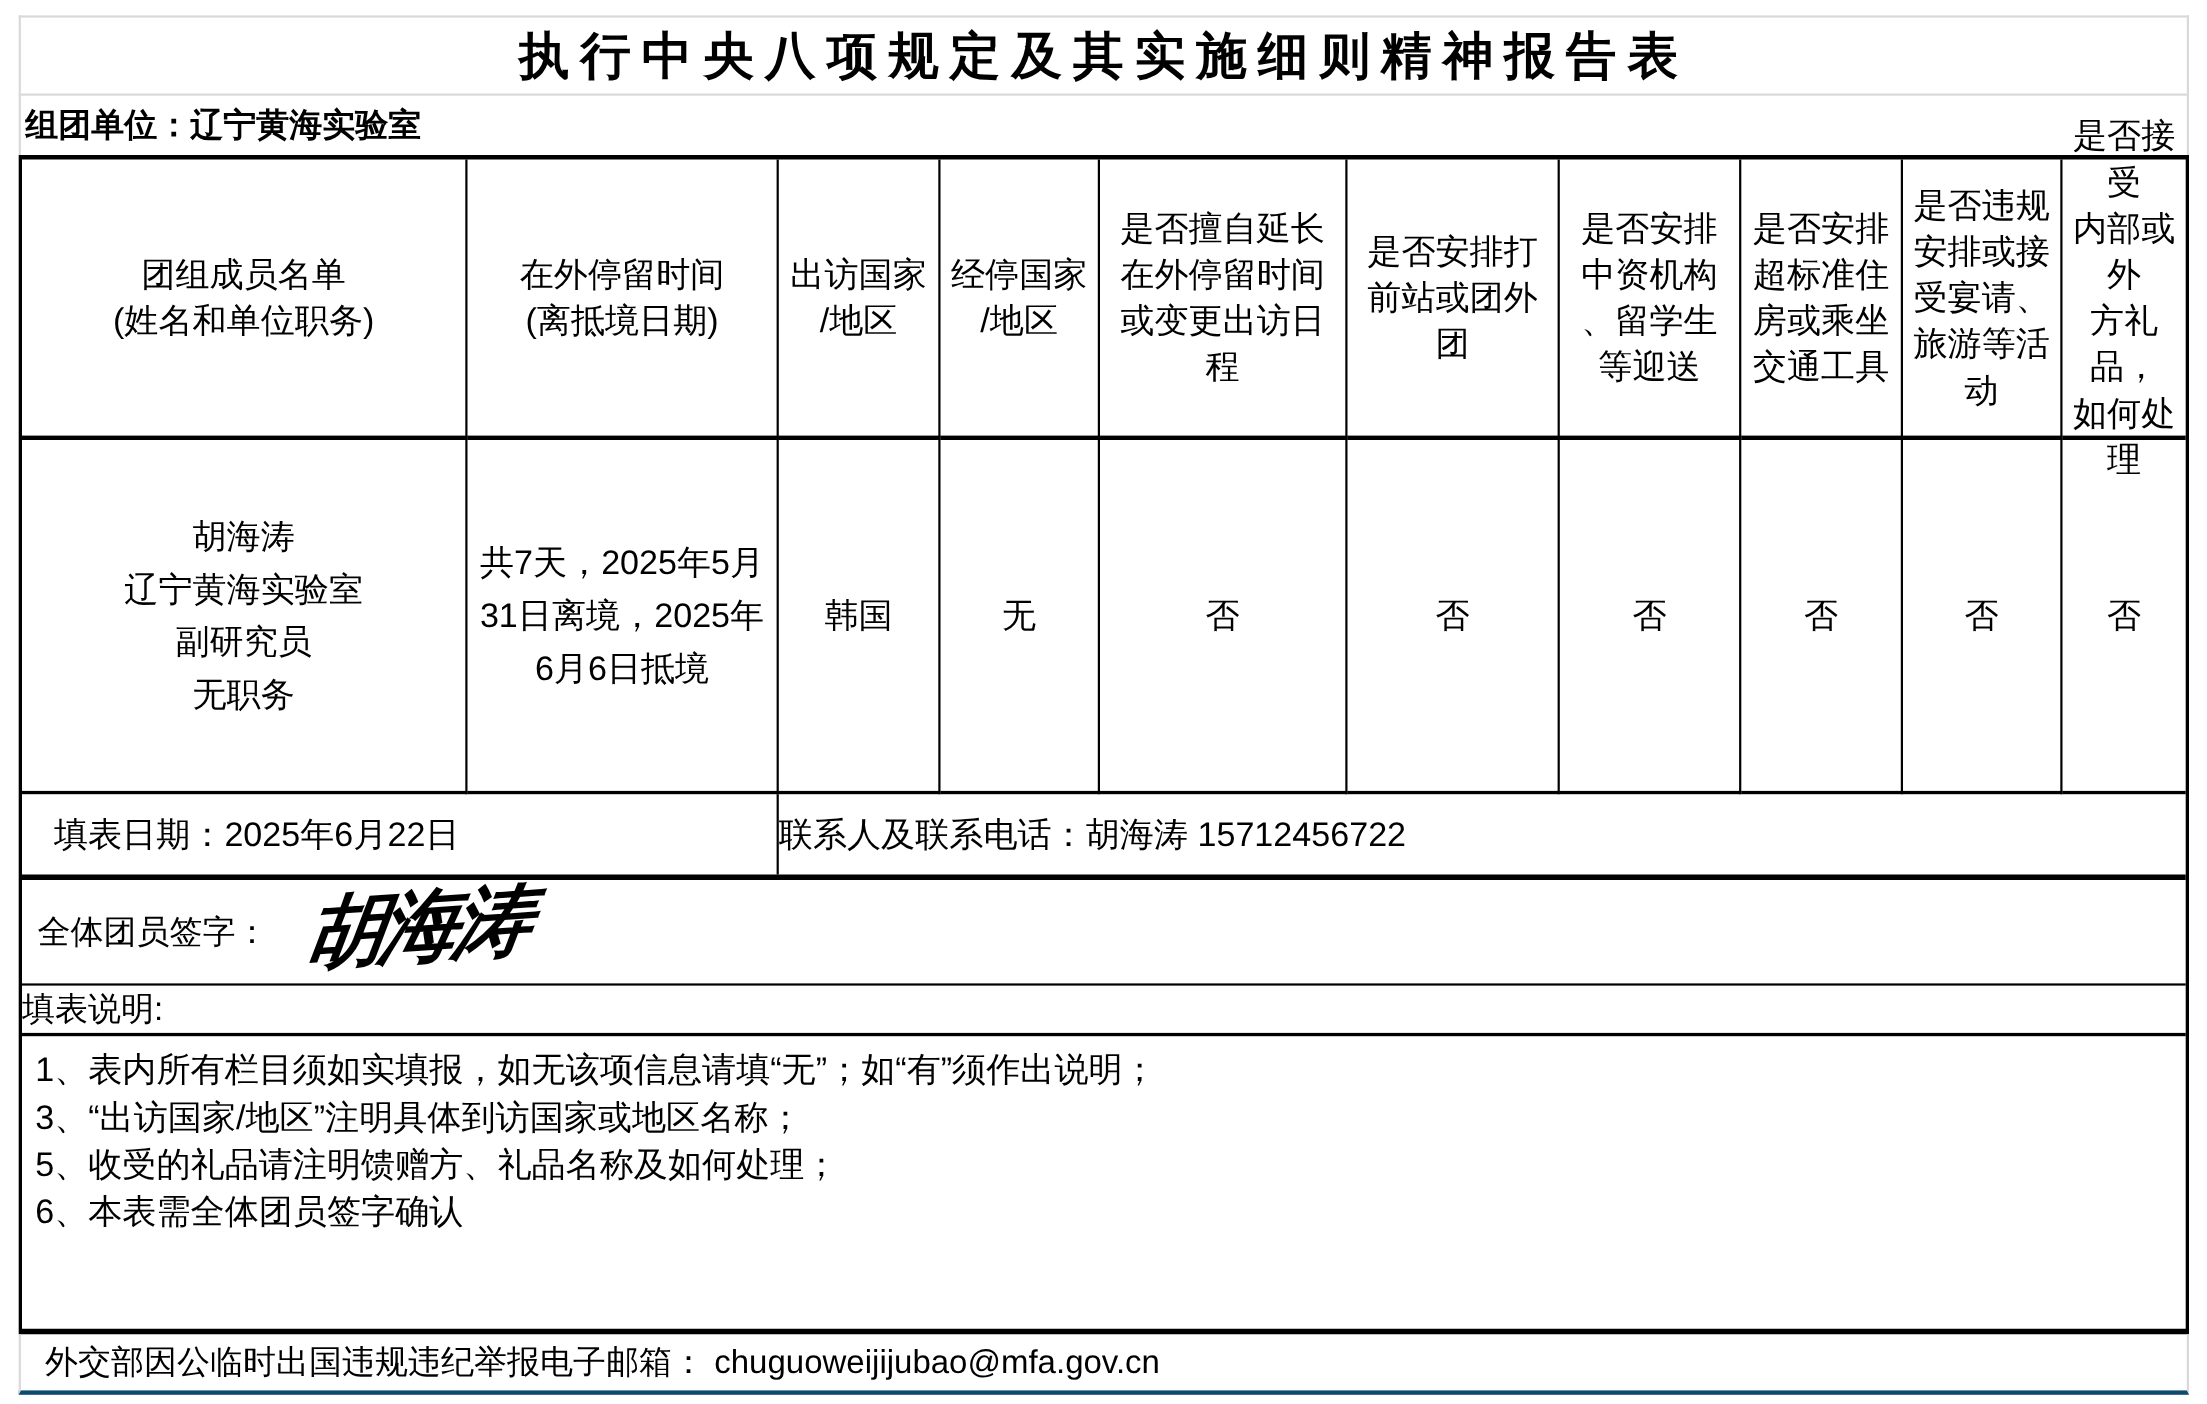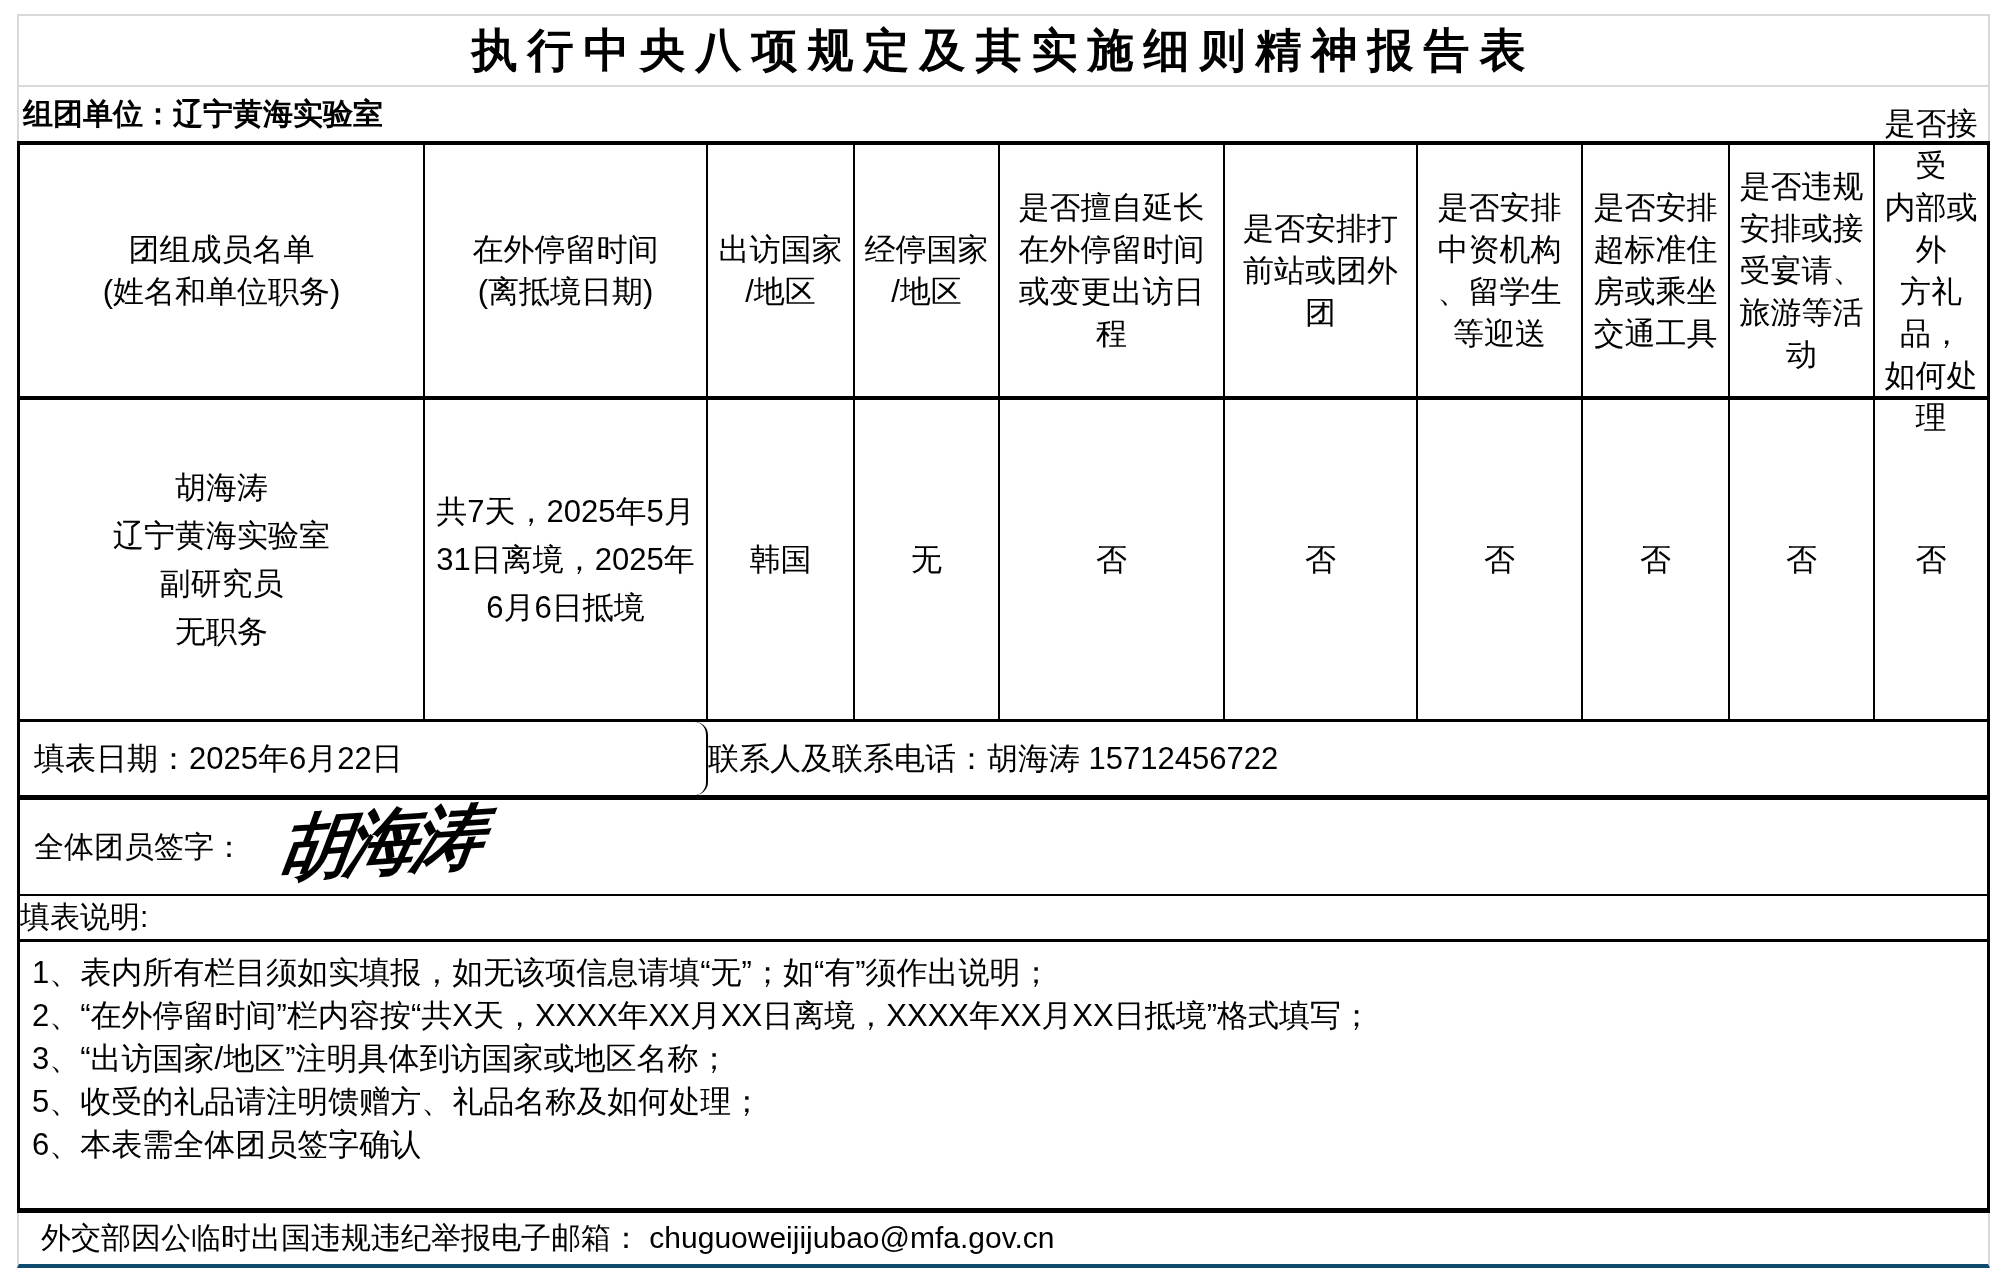--- a/index.html
+++ b/index.html
@@ -45,21 +45,21 @@
     font-size: 31px;
     padding: 2px;
   }
   .th { height: 255px; border-bottom: 4px solid #000; line-height: 42px; }
   .td { height: 322px; border-bottom: 3px solid #000; line-height: 48px; }
   .noR { border-right: none; }
 
   .daterow { display: flex; height: 78px; border-bottom: 5px solid #000; }
   .datecell {
     flex: 0 0 688px; border-right: 2px solid #000;
-    display: flex; align-items: center; padding-left: 14px; font-size: 31px; border-radius: 13px;
+    display: flex; align-items: center; padding-left: 29px; font-size: 31px;
   }
   .contactcell { flex: 1 1 auto; display: flex; align-items: center; font-size: 31px; }
 
   .signrow {
     height: 96px; border-bottom: 2px solid #000;
     display: flex; align-items: center; padding-left: 14px; font-size: 30px;
   }
   .signature {
     display: inline-block;
     margin-left: 34px;
@@ -155,21 +155,20 @@
 
     <div class="signrow">
       <span>全体团员签字：</span>
       <span class="signature">胡海涛</span>
     </div>
 
     <div class="noteshead">填表说明:</div>
 
     <div class="notes">
       <div class="note-line">1、表内所有栏目须如实填报，如无该项信息请填“无”；如“有”须作出说明；</div>
-      <div class="note-line">2、“在外停留时间”栏内容按“共X天，XXXX年XX月XX日离境，XXXX年XX月XX日抵境”格式填写；</div>
       <div class="note-line">3、“出访国家/地区”注明具体到访国家或地区名称；</div>
       <div class="note-line">5、收受的礼品请注明馈赠方、礼品名称及如何处理；</div>
       <div class="note-line">6、本表需全体团员签字确认</div>
     </div>
 
   </div>
 
   <div class="footer-row">外交部因公临时出国违规违纪举报电子邮箱： chuguoweijijubao@mfa.gov.cn</div>
 
 </div>

